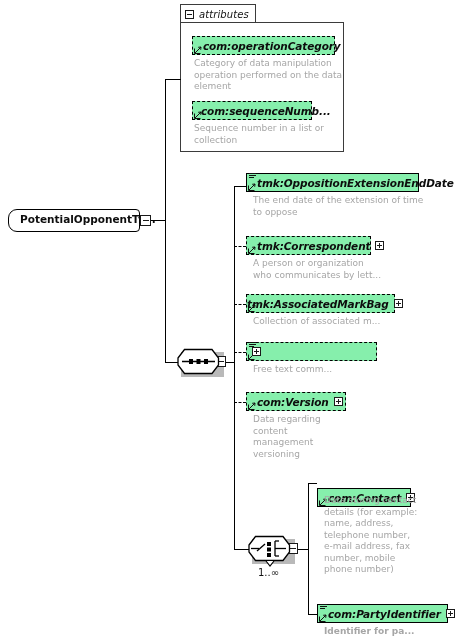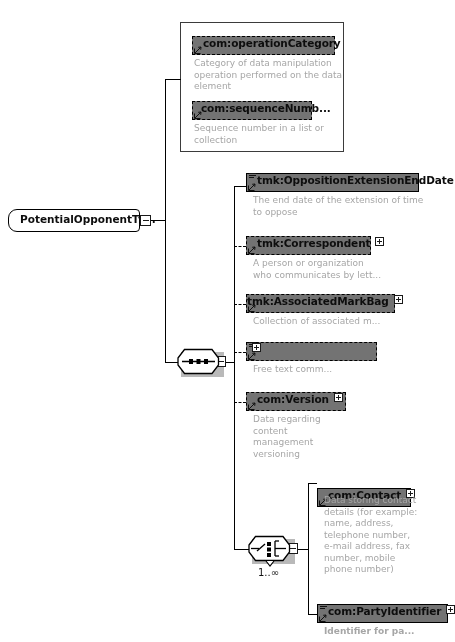--- a/index.html
+++ b/index.html
@@ -17,22 +17,22 @@
   .attr-box{position:absolute;border:1px solid #3b3b3b;background:#fff;box-sizing:border-box;}
   .attr-tab{position:absolute;border:1px solid #3b3b3b;border-bottom:none;background:#fff;
             box-sizing:border-box;display:flex;align-items:center;gap:5px;padding:0 6px 0 4px;}
   .attr-tab .lbl{font-style:italic;font-size:10px;color:#111;letter-spacing:.1px;}
   .plusbox{width:9px;height:9px;border:1px solid #1a1a1a;background:#fff;position:relative;
            box-sizing:border-box;flex:0 0 auto;}
   .plusbox:before{content:"";position:absolute;left:1px;right:1px;top:3px;height:1px;background:#1a1a1a;}
   .plusbox.plus:after{content:"";position:absolute;top:1px;bottom:1px;left:3px;width:1px;background:#1a1a1a;}
 
   
-  .node{position:absolute;box-sizing:border-box;background:#737373;
-        display:flex;height:19px;}
+  .node{position:absolute;box-sizing:border-box;background:#86efac;
+        display:flex;align-items:center;height:19px;font-style:italic;}
   .node .shadow{position:absolute;left:3px;top:3px;right:-3px;bottom:-3px;background:#b9b9b9;z-index:-1;}
   .node.solid{border:1px solid #000;}
   .node.dashed{border:1px dashed #000;}
   .node .name{font-size:10.5px;font-weight:bold;color:#0d0d0d;white-space:nowrap;letter-spacing:-0.1px;}
   .node .exp{margin-left:5px;margin-right:3px;}
 
   
   .glyph-lines{position:absolute;left:2px;top:-1px;width:7px;height:7px;}
   .glyph-lines i{position:absolute;left:0;height:1px;background:#111;}
   .glyph-lines i:nth-child(1){top:0;width:7px;}
@@ -60,20 +60,24 @@
   .occurs{position:absolute;font-size:10px;color:#111;font-weight:normal;white-space:nowrap;}
 
   .toggle-sq{width:11px;height:11px;border:1px solid #1a1a1a;background:#fff;position:absolute;box-sizing:border-box;}
   .toggle-sq:before{content:"";position:absolute;left:1.5px;right:1.5px;top:4px;height:1px;background:#1a1a1a;}
 </style>
 </head>
 <body>
 
 <div class="canvas">
 
+  <div class="attr-tab" style="left:180px;top:4px;width:76px;height:19px;">
+    <span class="plusbox"></span>
+    <span class="lbl">attributes</span>
+  </div>
   <div class="attr-box" style="left:180px;top:22px;width:164px;height:130px;"></div>
 
   <div class="node dashed" style="left:192px;top:36px;width:143px;">
     <span class="shadow"></span>
     <span class="glyph-arrow">
       <svg width="8" height="8" viewBox="0 0 8 8">
           <path d="M0.5 7.5 L0.5 2.5 M0.5 7.5 L6.5 7.5 M1 7 L7 1 M7 1 L4.2 1.3 M7 1 L6.7 3.8" stroke="#111" stroke-width="1" fill="none"></path>
         </svg>
     </span>
     <span class="name" style="margin-left:10px;">com:operationCategory</span>

